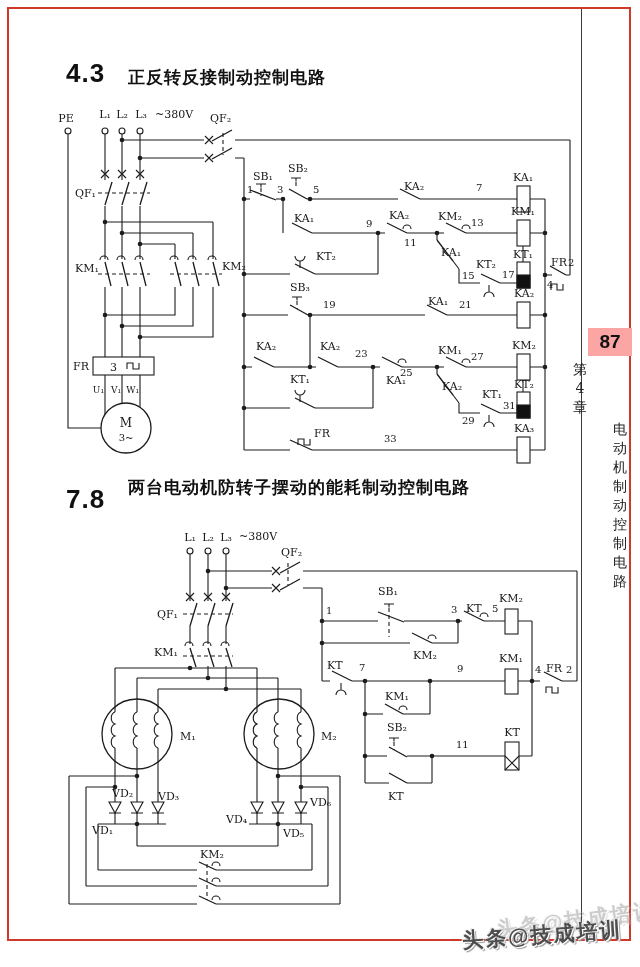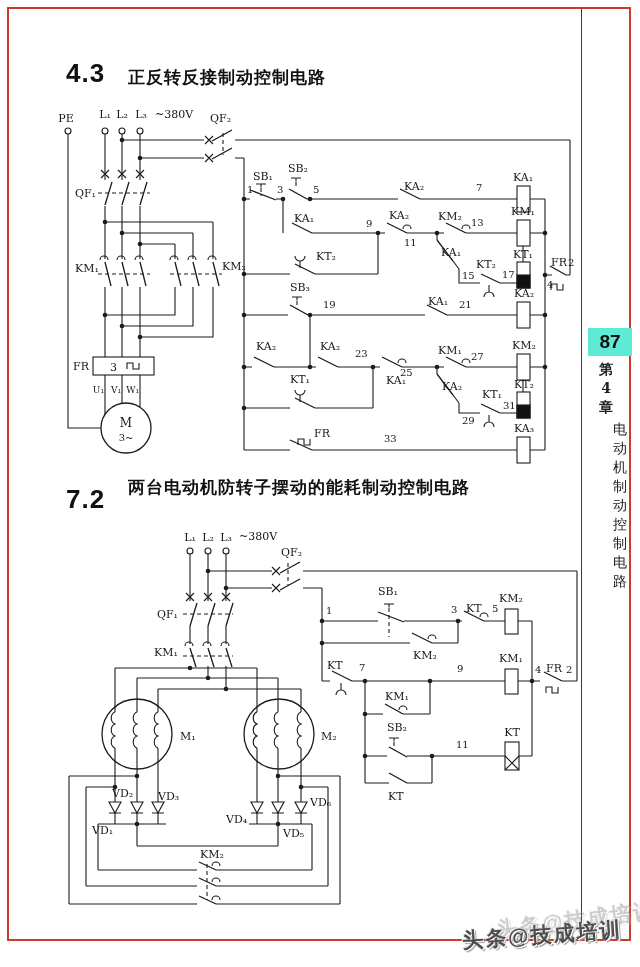--- a/index.html
+++ b/index.html
@@ -6,45 +6,45 @@
   #page{position:relative;width:640px;height:967px;background:#fff;overflow:hidden;
         font-family:"Liberation Sans",sans-serif;color:#111;}
   .border-frame{position:absolute;left:7px;top:7px;width:624px;height:934px;
         border:2px solid #cf392b;box-sizing:border-box;}
   .divider{position:absolute;left:581px;top:9px;width:1px;height:930px;background:#3a3a3a;}
   .sec-head{position:absolute;font-weight:bold;}
   .sec-num{font-size:26px;letter-spacing:1px;}
   .sec-title{font-size:17px;letter-spacing:1px;}
   #num43{left:66px;top:58px;} #title43{left:128px;top:66px;}
   #num44{left:66px;top:484px;} #title44{left:128px;top:476px;}
-  .pagebox{position:absolute;left:588px;top:328px;width:44px;height:28px;background:#5eead4;
+  .pagebox{position:absolute;left:588px;top:328px;width:44px;height:28px;background:#fca5a5;
         display:flex;align-items:center;justify-content:center;font-size:19px;font-weight:bold;
         font-family:"Liberation Sans",sans-serif;}
   .vtext{position:absolute;width:18px;word-break:break-all;line-height:19px;font-size:14px;
         font-family:"DejaVu Serif","Liberation Serif",serif;color:#222;text-align:center;}
-  #chapter{left:597px;top:360px;font-weight:bold;}
+  #chapter{left:571px;top:360px;}
   #chapter-title{left:597px;top:420px;margin-left:14px;}
   .wm{position:absolute;font-size:21px;font-weight:bold;letter-spacing:2px;color:#4d4d4d;
         text-shadow:1px 1px 0 #fff,2px 2px 1px #9a9a9a,-1px -1px 0 #e8e8e8;
         transform:rotate(-4deg);white-space:nowrap;}
   #wm-main{left:462px;top:921px;}
   #wm-ghost{left:496px;top:906px;opacity:.28;transform:rotate(-7deg);}
   svg{position:absolute;left:0;top:0;}
   svg text{font-family:"DejaVu Serif","Liberation Serif",serif;fill:#161616;}
 </style>
 </head>
 <body>
 
 <div id="page">
   <div class="border-frame"></div>
   <div class="divider"></div>
 
   <div class="sec-head sec-num" id="num43">4.3</div>
   <div class="sec-head sec-title" id="title43">正反转反接制动控制电路</div>
-  <div class="sec-head sec-num" id="num44">7.2</div>
+  <div class="sec-head sec-num" id="num44">7.8</div>
   <div class="sec-head sec-title" id="title44">两台电动机防转子摆动的能耗制动控制电路</div>
 
   <div class="pagebox">87</div>
   <div class="vtext" id="chapter">第4章</div>
   <div class="vtext" id="chapter-title">电动机制动控制电路</div>
 
   <svg width="640" height="967" viewBox="0 0 640 967">
     <defs>
       <circle id="dot" r="2.3"></circle>
       <path id="xm" d="M-4 -4 L4 4 M-4 4 L4 -4"></path>

